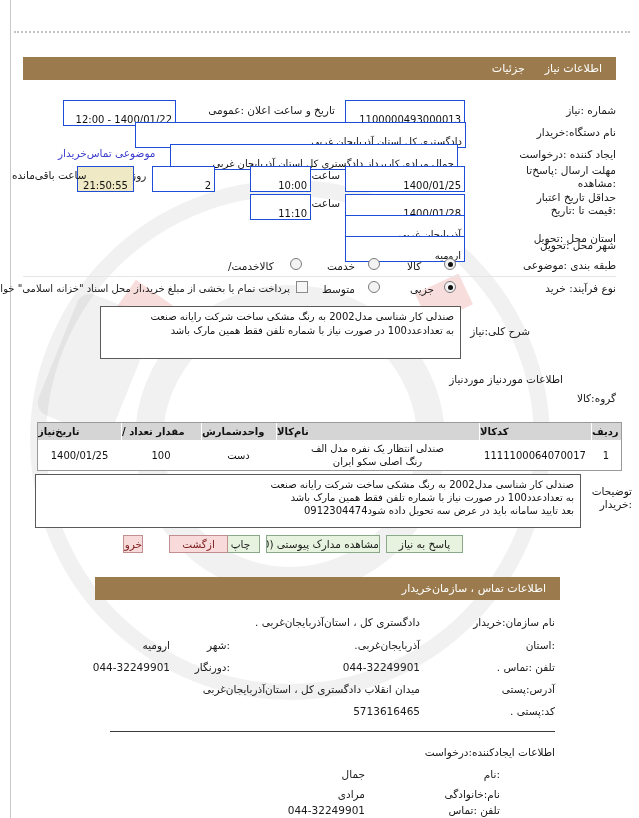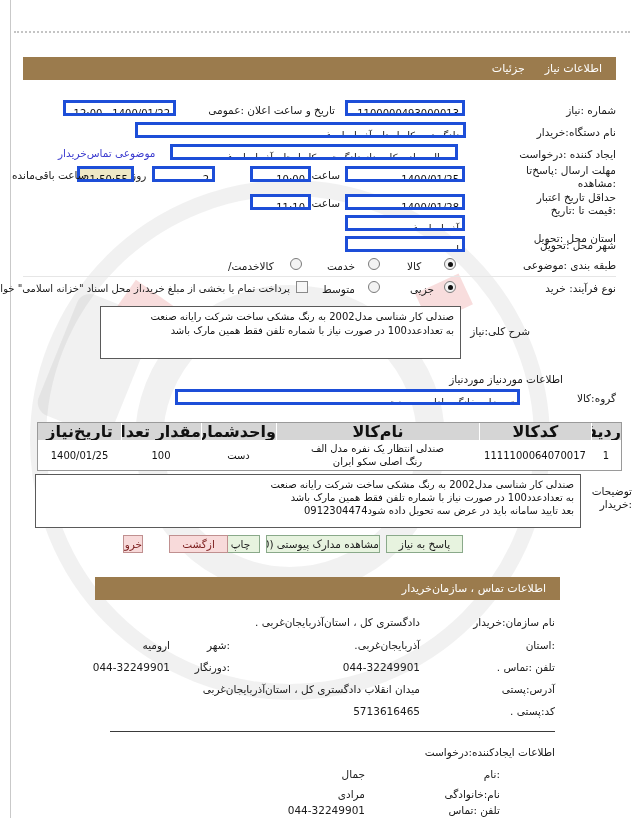--- a/index.html
+++ b/index.html
@@ -2,39 +2,39 @@
 <html lang="fa"><head>
 <meta charset="utf-8">
 <style>
   *{box-sizing:border-box}
   html,body{margin:0;padding:0;background:#fff}
   body{font-family:"DejaVu Sans",sans-serif;font-size:11px;color:#111}
   #page{position:relative;width:639px;height:818px;background:#fff;overflow:hidden}
   .abs{position:absolute}
   .lbl{font-size:10.5px;color:#1a1a1a;direction:rtl;white-space:nowrap}
   .b{font-weight:normal}
-  .inp{border:3px solid #1d4ed8;background:#fff;height:16px;line-height:14px;font-size:10px;
-       padding:4px 3px;direction:rtl;text-align:right;white-space:nowrap;overflow:hidden}
+  .inp{border:1px solid #1d4ed8;background:#fff;height:16px;line-height:14px;font-size:10px;
+       padding:12px 3px;direction:rtl;text-align:right;white-space:nowrap;overflow:hidden}
   .ltr{direction:ltr}
   .bar{background:#9b7b4d;color:#fff;font-size:11px;line-height:23px;direction:rtl;
        padding:0 14px;white-space:nowrap}
   .tabbar{display:flex;direction:rtl;gap:20px;align-items:center}
   .radio{width:12px;height:12px;border:1px solid #7a7a7a;border-radius:50%;background:#f3f3f3;
          display:flex;align-items:center;justify-content:center}
   .radio.sel::after{content:"";width:5px;height:5px;border-radius:50%;background:#111}
   .chk{width:12px;height:12px;border:1px solid #8a8a8a;background:#f6f6f6}
   .box{border:1px solid #5a5a5a;background:#fff;direction:rtl;font-size:10px;line-height:14px;
        padding:3px 6px;color:#111;text-align:right}
   .btn{font-size:10.5px;height:18px;line-height:16px;text-align:center;border:1px solid #8f8f8f;
        direction:rtl;cursor:pointer;white-space:nowrap;overflow:hidden}
   .btn.green{background:#e7f3df;color:#1c1c1c;border-color:#8aa98a}
   .btn.pink{background:#f8dada;color:#7c1f1f;border-color:#c09090}
   .tbl{border:1px solid #9a9a9a;background:#fff}
   .trow{display:flex;direction:rtl}
-  .th{background:#d5d5d5;font-size:16px;font-weight:bold;text-align:center;line-height:17px;
+  .th{background:#d5d5d5;font-size:10px;font-weight:bold;text-align:left;line-height:17px;
       height:17px;border-left:1px solid #fff;direction:rtl;white-space:nowrap;overflow:hidden}
   .td{font-size:10px;text-align:center;direction:rtl;display:flex;flex-direction:column;
       justify-content:center;height:30px;line-height:13px}
   .link{color:#3c3ccf;font-size:10.5px;direction:rtl;cursor:pointer;white-space:nowrap}
   .cntd{background:#efe9c6;text-align:center}
   .wm{opacity:.10}
 </style>
 </head>
 <body>
 
@@ -106,21 +106,20 @@
   <div class="abs lbl" style="right:349px;top:283px;font-size:10px">پرداخت تمام یا بخشی از مبلغ خرید،از محل اسناد "خزانه اسلامی" خواهد.بود</div>
 
   <div class="abs lbl b" style="right:109px;top:325px">شرح کلی:نیاز</div>
   <div class="abs box" style="left:100px;top:306px;width:361px;height:53px">
     <div>صندلی کار شناسی مدل2002 به  رنگ   مشکی ساخت شرکت رایانه  صنعت</div>
     <div>به تعدادعدد100 در صورت نیاز با شماره   تلفن فقط همین مارک باشد</div>
   </div>
 
   <div class="abs lbl b" style="right:76px;top:373px">اطلاعات  موردنیاز  موردنیاز</div>
   <div class="abs lbl b" style="right:23px;top:392px">گروه:کالا</div>
-  <div class="abs inp" style="left:175px;top:389px;width:345px">تجهیزات خانگی، اداری و صنعتی</div>
 
   <div class="abs tbl" style="left:37px;top:422px;width:585px">
     <div class="trow">
       <div class="th" style="width:30px">ردیف</div>
       <div class="th" style="width:112px">کدکالا</div>
       <div class="th" style="width:203px">نام‌کالا</div>
       <div class="th" style="width:75px">واحدشمارش</div>
       <div class="th" style="width:80px">مقدار تعداد /</div>
       <div class="th" style="width:83px;border-left:none">تاریخ‌نیاز</div>
     </div>

